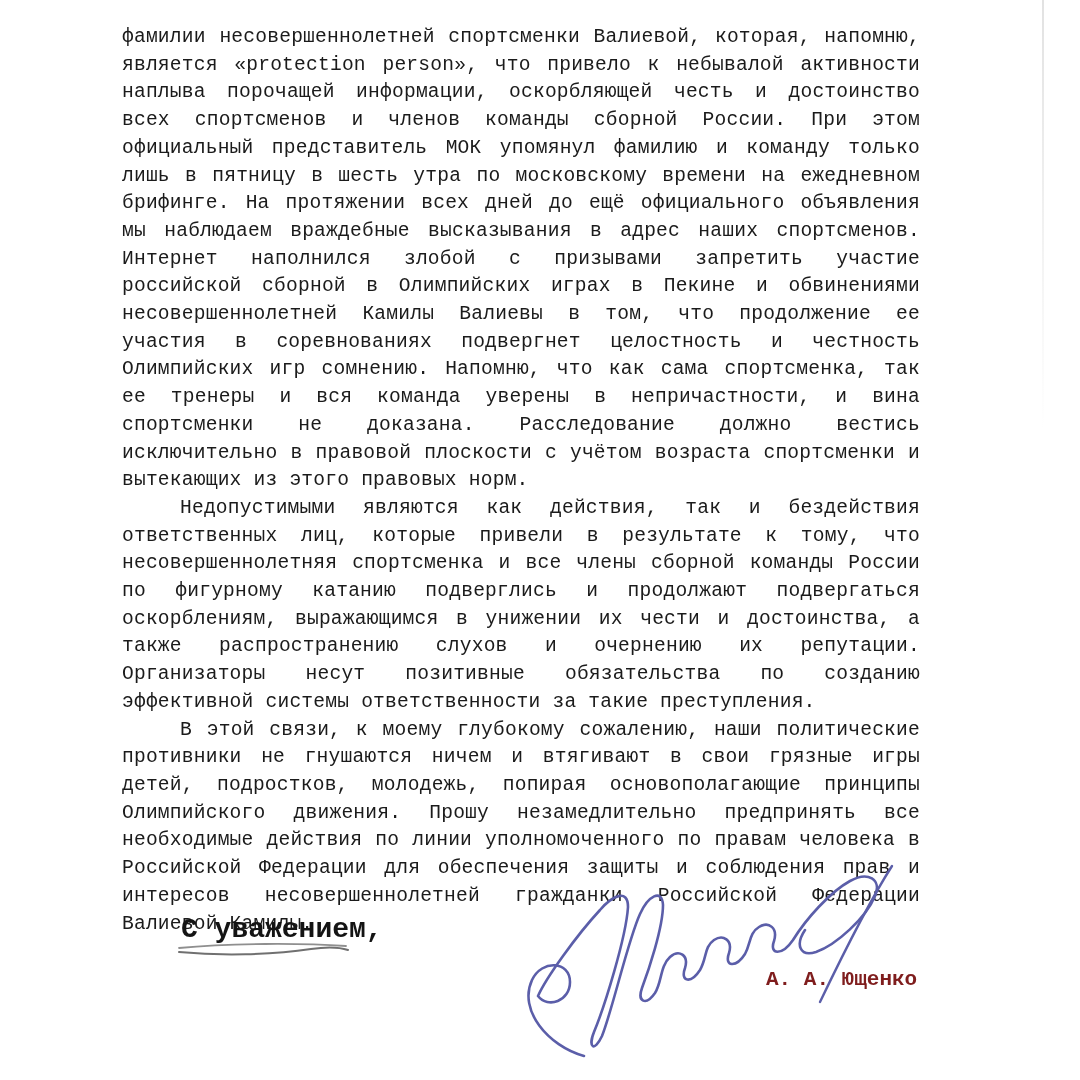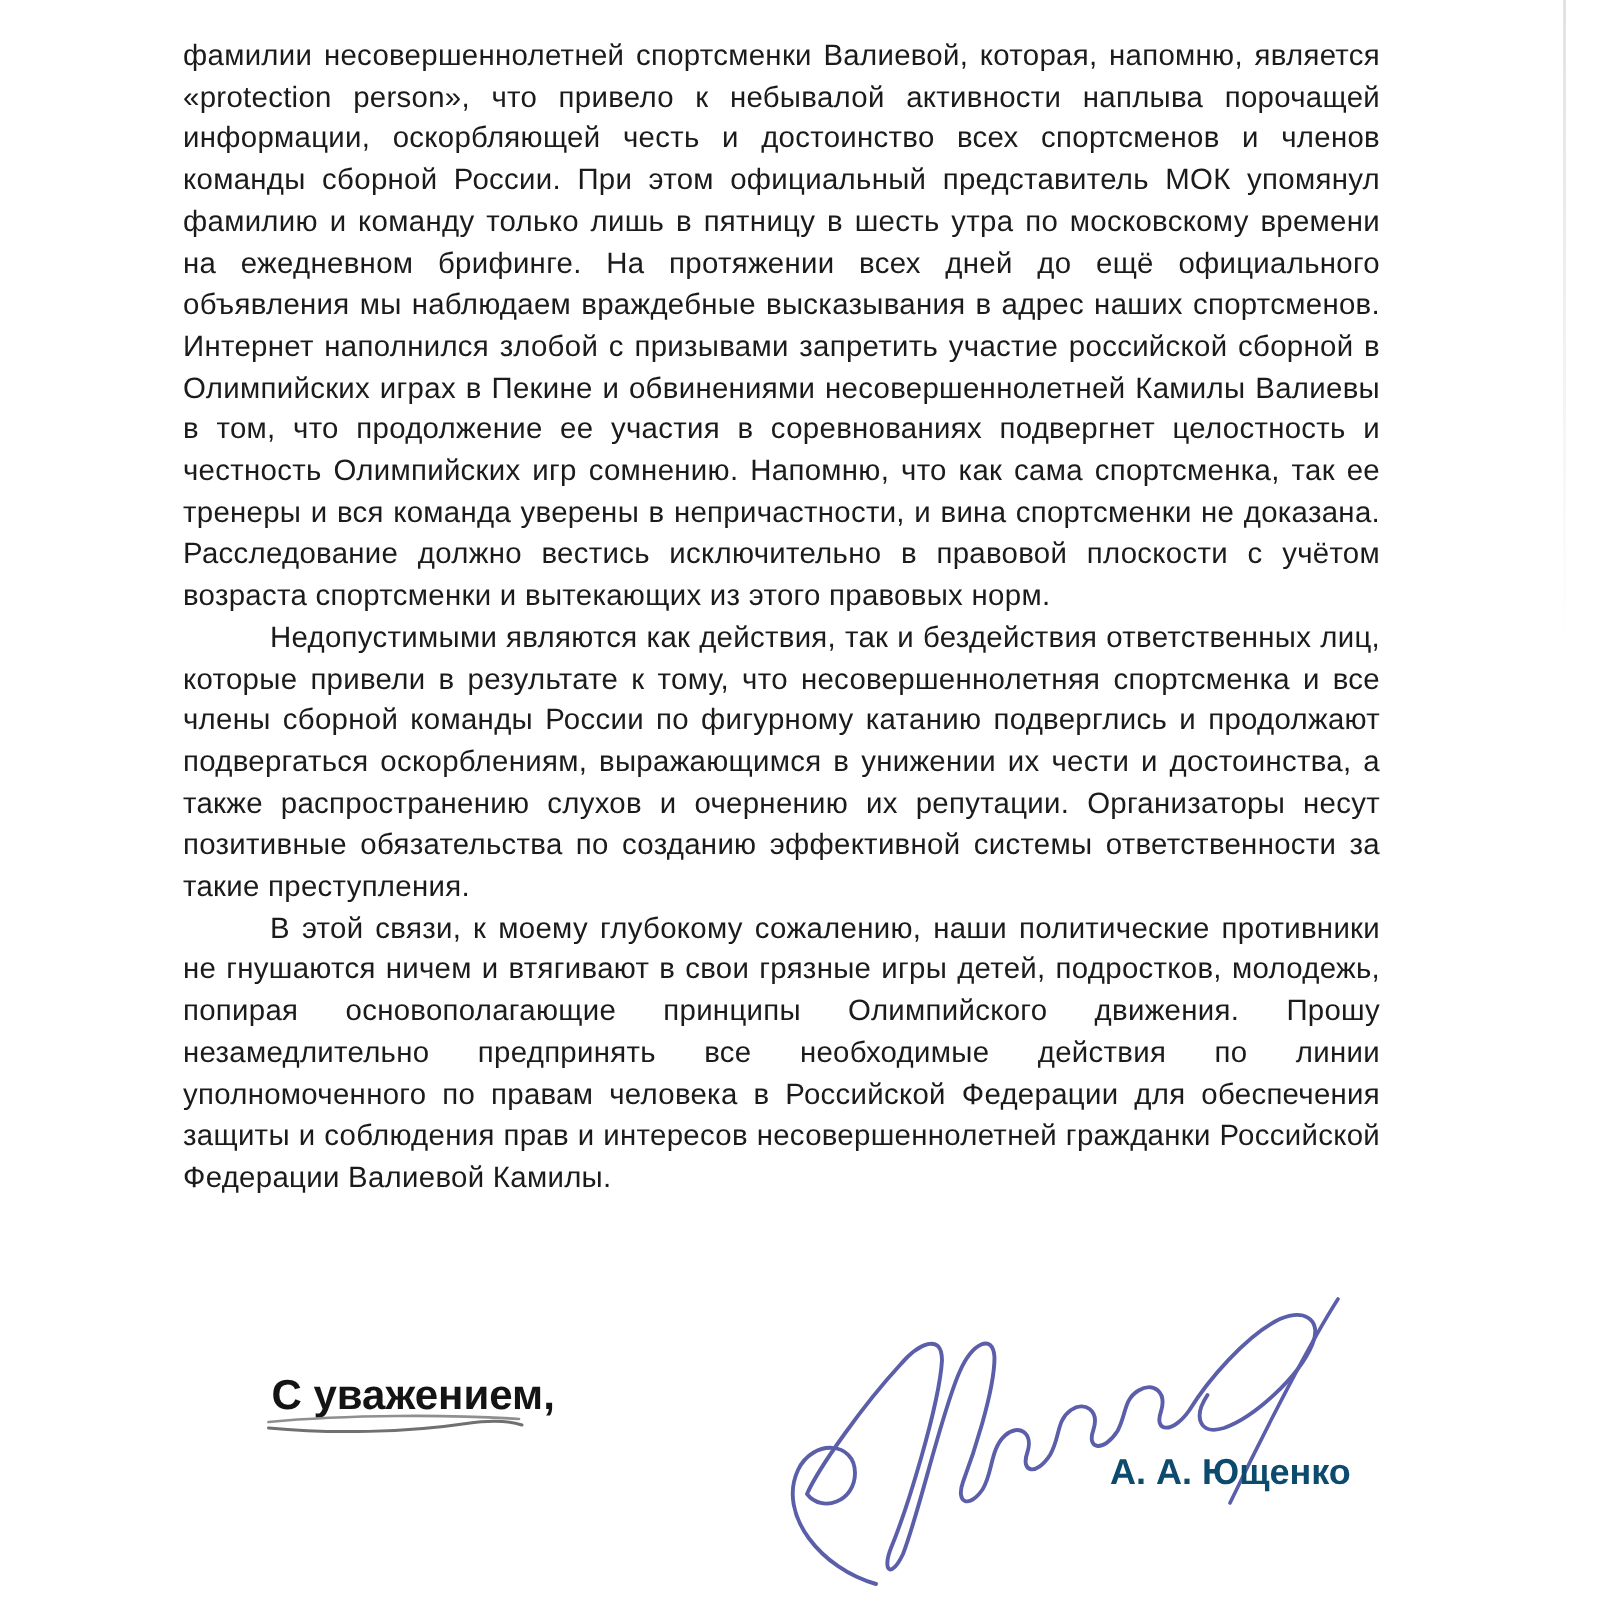--- a/index.html
+++ b/index.html
@@ -5,21 +5,21 @@
   html, body {
     margin: 0;
     padding: 0;
     background: #ffffff;
   }
   .page {
     position: relative;
     width: 1080px;
     height: 1080px;
     background: #ffffff;
-    font-family: Liberation Sans, sans-serif;
+    font-family: Liberation Mono, monospace;
     color: #1b1b1b;
     overflow: hidden;
   }
   .body-text {
     position: absolute;
     left: 122px;
     top: 24px;
     width: 798px;
     font-size: 19.6px;
     line-height: 27.7px;
@@ -53,25 +53,25 @@
   }
   .signature-svg {
     position: absolute;
     left: 488px;
     top: 860px;
     width: 420px;
     height: 205px;
   }
   .signatory {
     position: absolute;
-    left: 740px;
+    left: 766px;
     top: 968px;
-    font-size: 24px;
+    font-size: 21px;
     font-weight: bold;
-    color: #0c4a6e;
+    color: #7f1d1d;
     white-space: nowrap;
   }
   .scan-edge {
     position: absolute;
     left: 1042px;
     top: 0;
     width: 2px;
     height: 430px;
     background: linear-gradient(#e2e2e2, rgba(255,255,255,0));
   }

